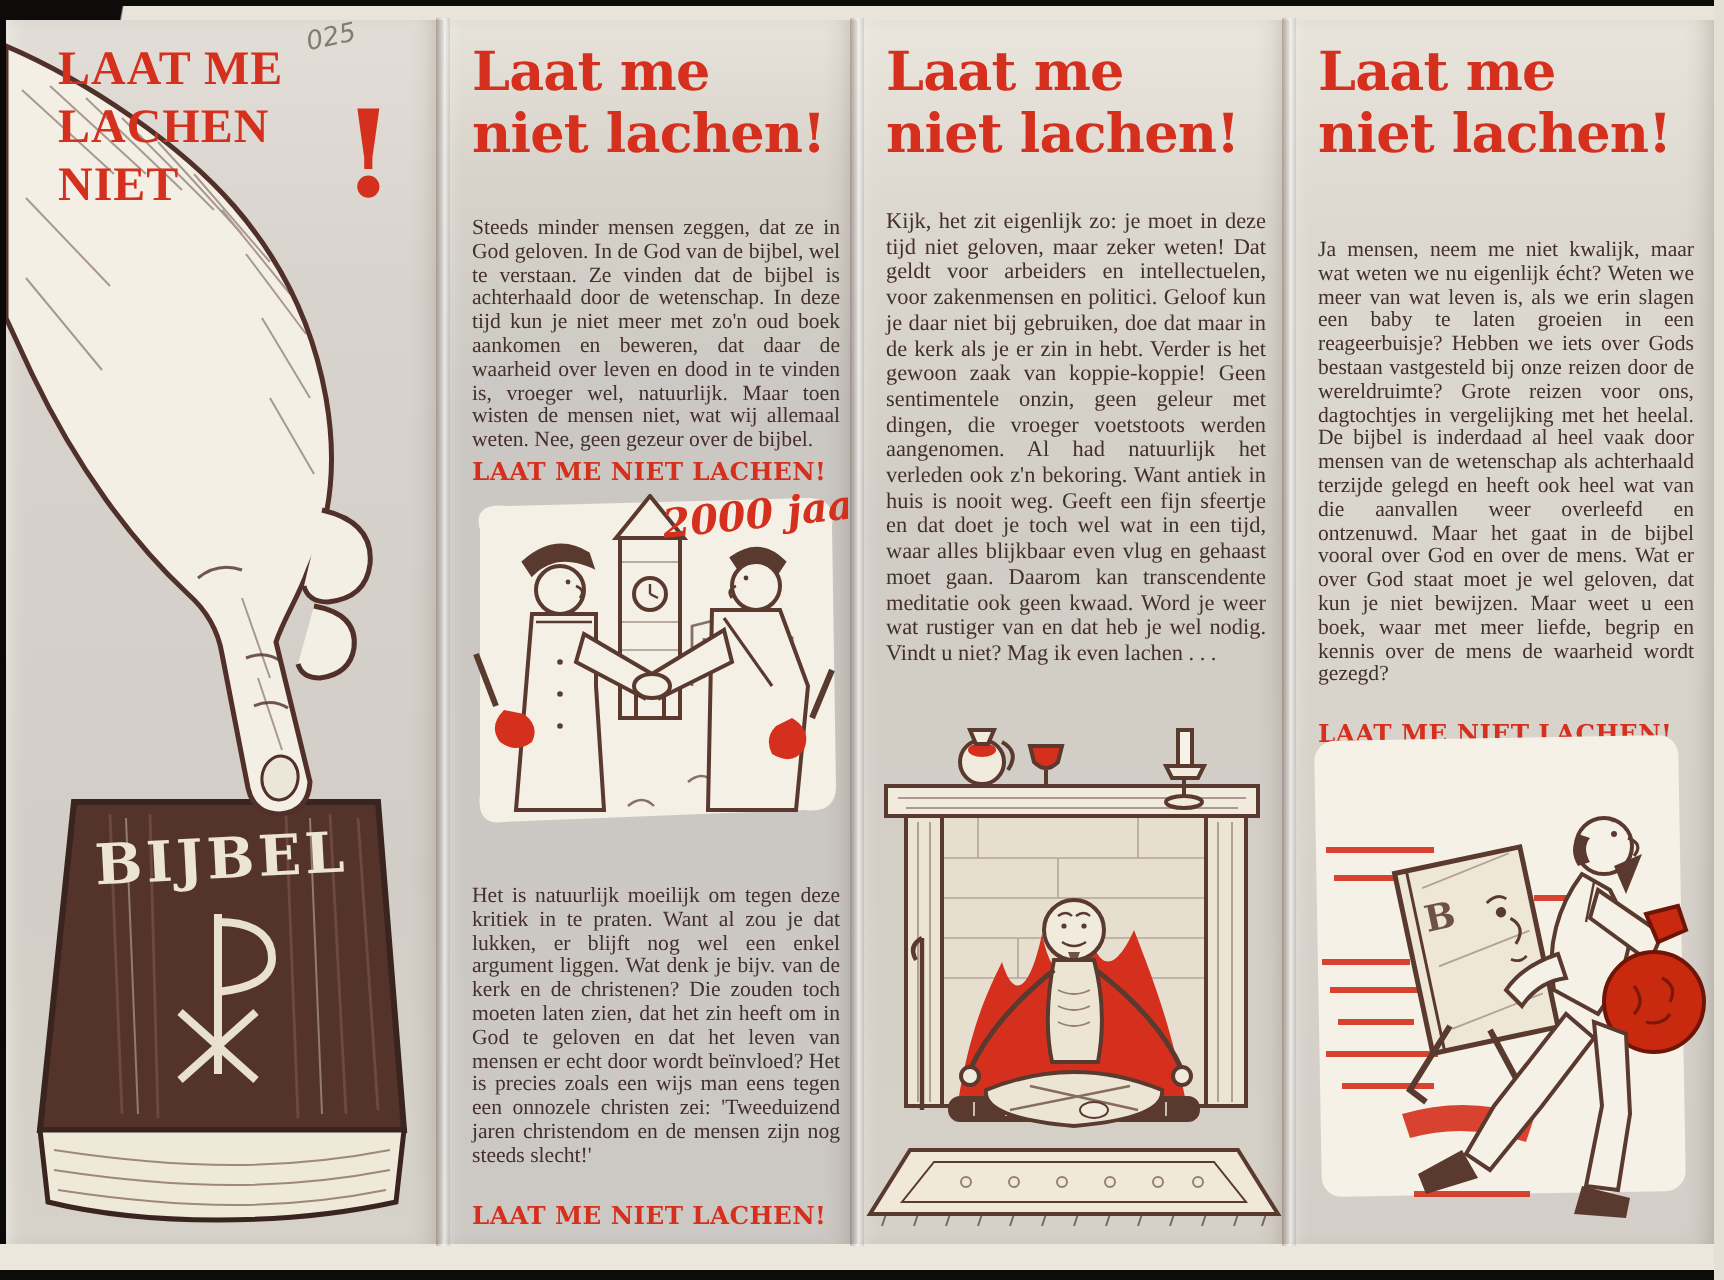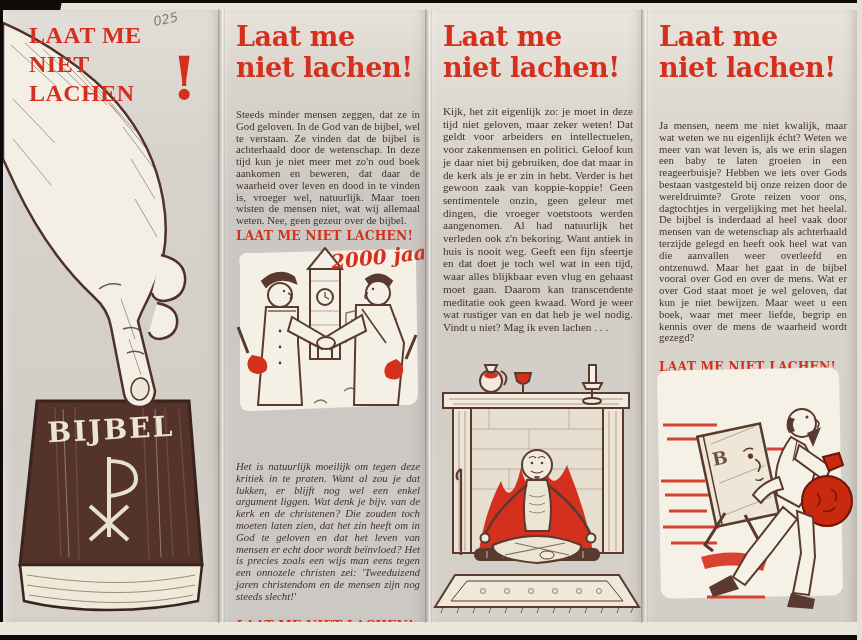--- a/index.html
+++ b/index.html
@@ -132,22 +132,22 @@
           <line x1="128" y1="150" x2="152" y2="190"></line>
             <line x1="132" y1="190" x2="154" y2="228"></line>
           <line x1="118" y1="290" x2="132" y2="330"></line>
             <line x1="126" y1="330" x2="138" y2="366"></line>
         </g>
       </g>
     </svg>
 
     <div class="big-title">
       <div>LAAT ME</div>
+      <div>LACHEN</div>
       <div>NIET</div>
-      <div>LACHEN</div>
     </div>
     <div class="big-bang">!</div>
     <div class="pencil-number">025</div>
   </div>
 
   <div class="panel panel2">
     <div class="panel-title">Laat me niet lachen!</div>
     <div class="para" style="left:14px; top:100px; width:184px;">Steeds minder mensen zeggen, dat ze in God geloven. In de God van de bijbel, wel te verstaan. Ze vinden dat de bijbel is achterhaald door de wetenschap. In deze tijd kun je niet meer met zo'n oud boek aankomen en beweren, dat daar de waarheid over leven en dood in te vinden is, vroeger wel, natuurlijk. Maar toen wisten de mensen niet, wat wij allemaal weten. Nee, geen gezeur over de bijbel.</div>
     <div class="slogan abs" style="left:14px; top:219px;">LAAT ME NIET LACHEN!</div>
 
@@ -205,21 +205,21 @@
         <line x1="134" y1="62" x2="158" y2="96" stroke-width="1.6"></line>
         <path d="M134,68 L98,90 L102,102 L138,84 Z"></path>
         <line x1="178" y1="112" x2="188" y2="88" stroke-width="3"></line>
         <path d="M168,112 q10,6 6,16 q-6,8 -16,2 q-4,-8 2,-14 z" fill="#d5301d" stroke="none"></path>
 
         <ellipse cx="98" cy="96" rx="9" ry="6"></ellipse>
       </g>
       <text x="104" y="22" transform="rotate(-6 104 22)" font-family="DejaVu Serif, serif" font-style="italic" font-weight="bold" font-size="20" fill="#d5301d">2000 jaar</text>
     </svg>
 
-    <div class="para flow" style="left:14px; top:435px; width:184px;font-style:italic;">
+    <div class="para flow" style="left:14px; top:417px; width:184px;">
       <p>Het is natuurlijk moeilijk om tegen deze kritiek in te praten. Want al zou je dat lukken, er blijft nog wel een enkel argument liggen. Wat denk je bijv. van de kerk en de christenen? Die zouden toch moeten laten zien, dat het zin heeft om in God te geloven en dat het leven van mensen er echt door wordt beïnvloed? Het is precies zoals een wijs man eens tegen een onnozele christen zei: 'Tweeduizend jaren christendom en de mensen zijn nog steeds slecht!'</p>
       <p class="slogan">LAAT ME NIET LACHEN!</p>
     </div>
   </div>
   <div class="fold fold1"></div>
 
   <div class="panel panel3">
     <div class="panel-title">Laat me niet lachen!</div>
     <div class="para" style="left:14px; top:96px; width:190px; font-size:11.2px; line-height:12.7px;">Kijk, het zit eigenlijk zo: je moet in deze tijd niet geloven, maar zeker weten! Dat geldt voor arbeiders en intellectuelen, voor zakenmensen en politici. Geloof kun je daar niet bij gebruiken, doe dat maar in de kerk als je er zin in hebt. Verder is het gewoon zaak van koppie-koppie! Geen sentimentele onzin, geen geleur met dingen, die vroeger voetstoots werden aangenomen. Al had natuurlijk het verleden ook z'n bekoring. Want antiek in huis is nooit weg. Geeft een fijn sfeertje en dat doet je toch wel wat in een tijd, waar alles blijkbaar even vlug en gehaast moet gaan. Daarom kan transcendente meditatie ook geen kwaad. Word je weer wat rustiger van en dat heb je wel nodig. Vindt u niet? Mag ik even lachen . . .</div>
 

